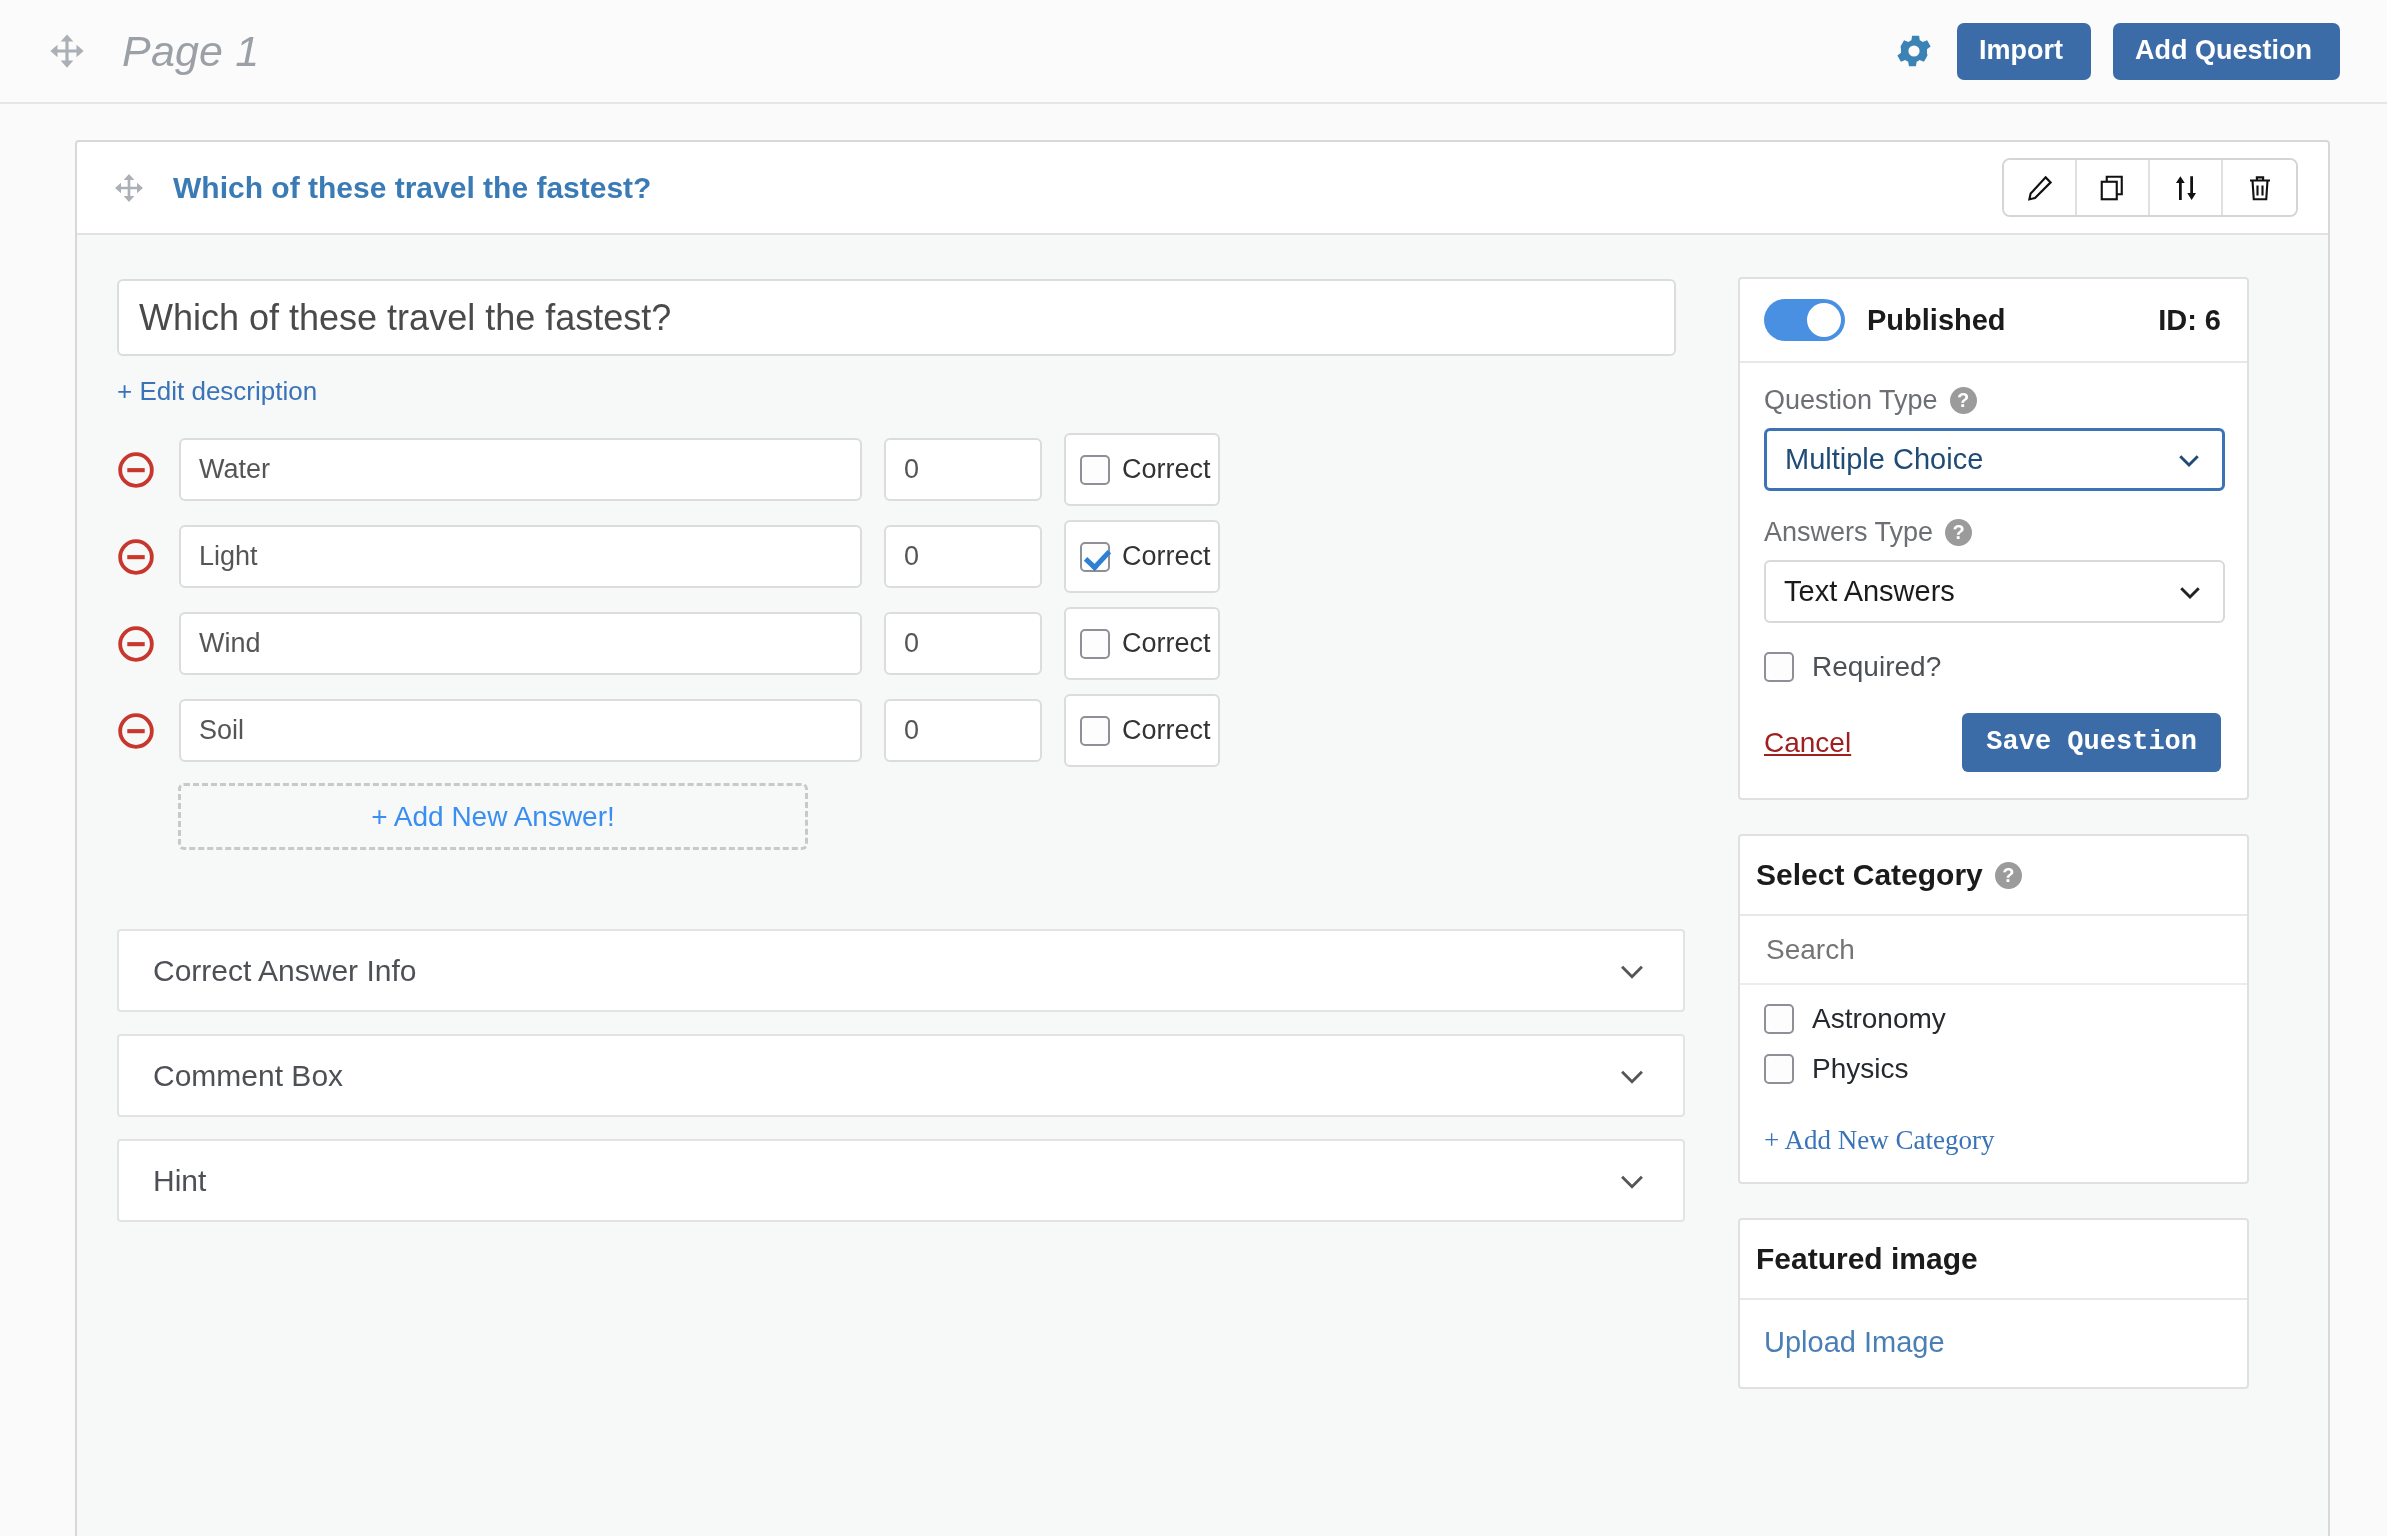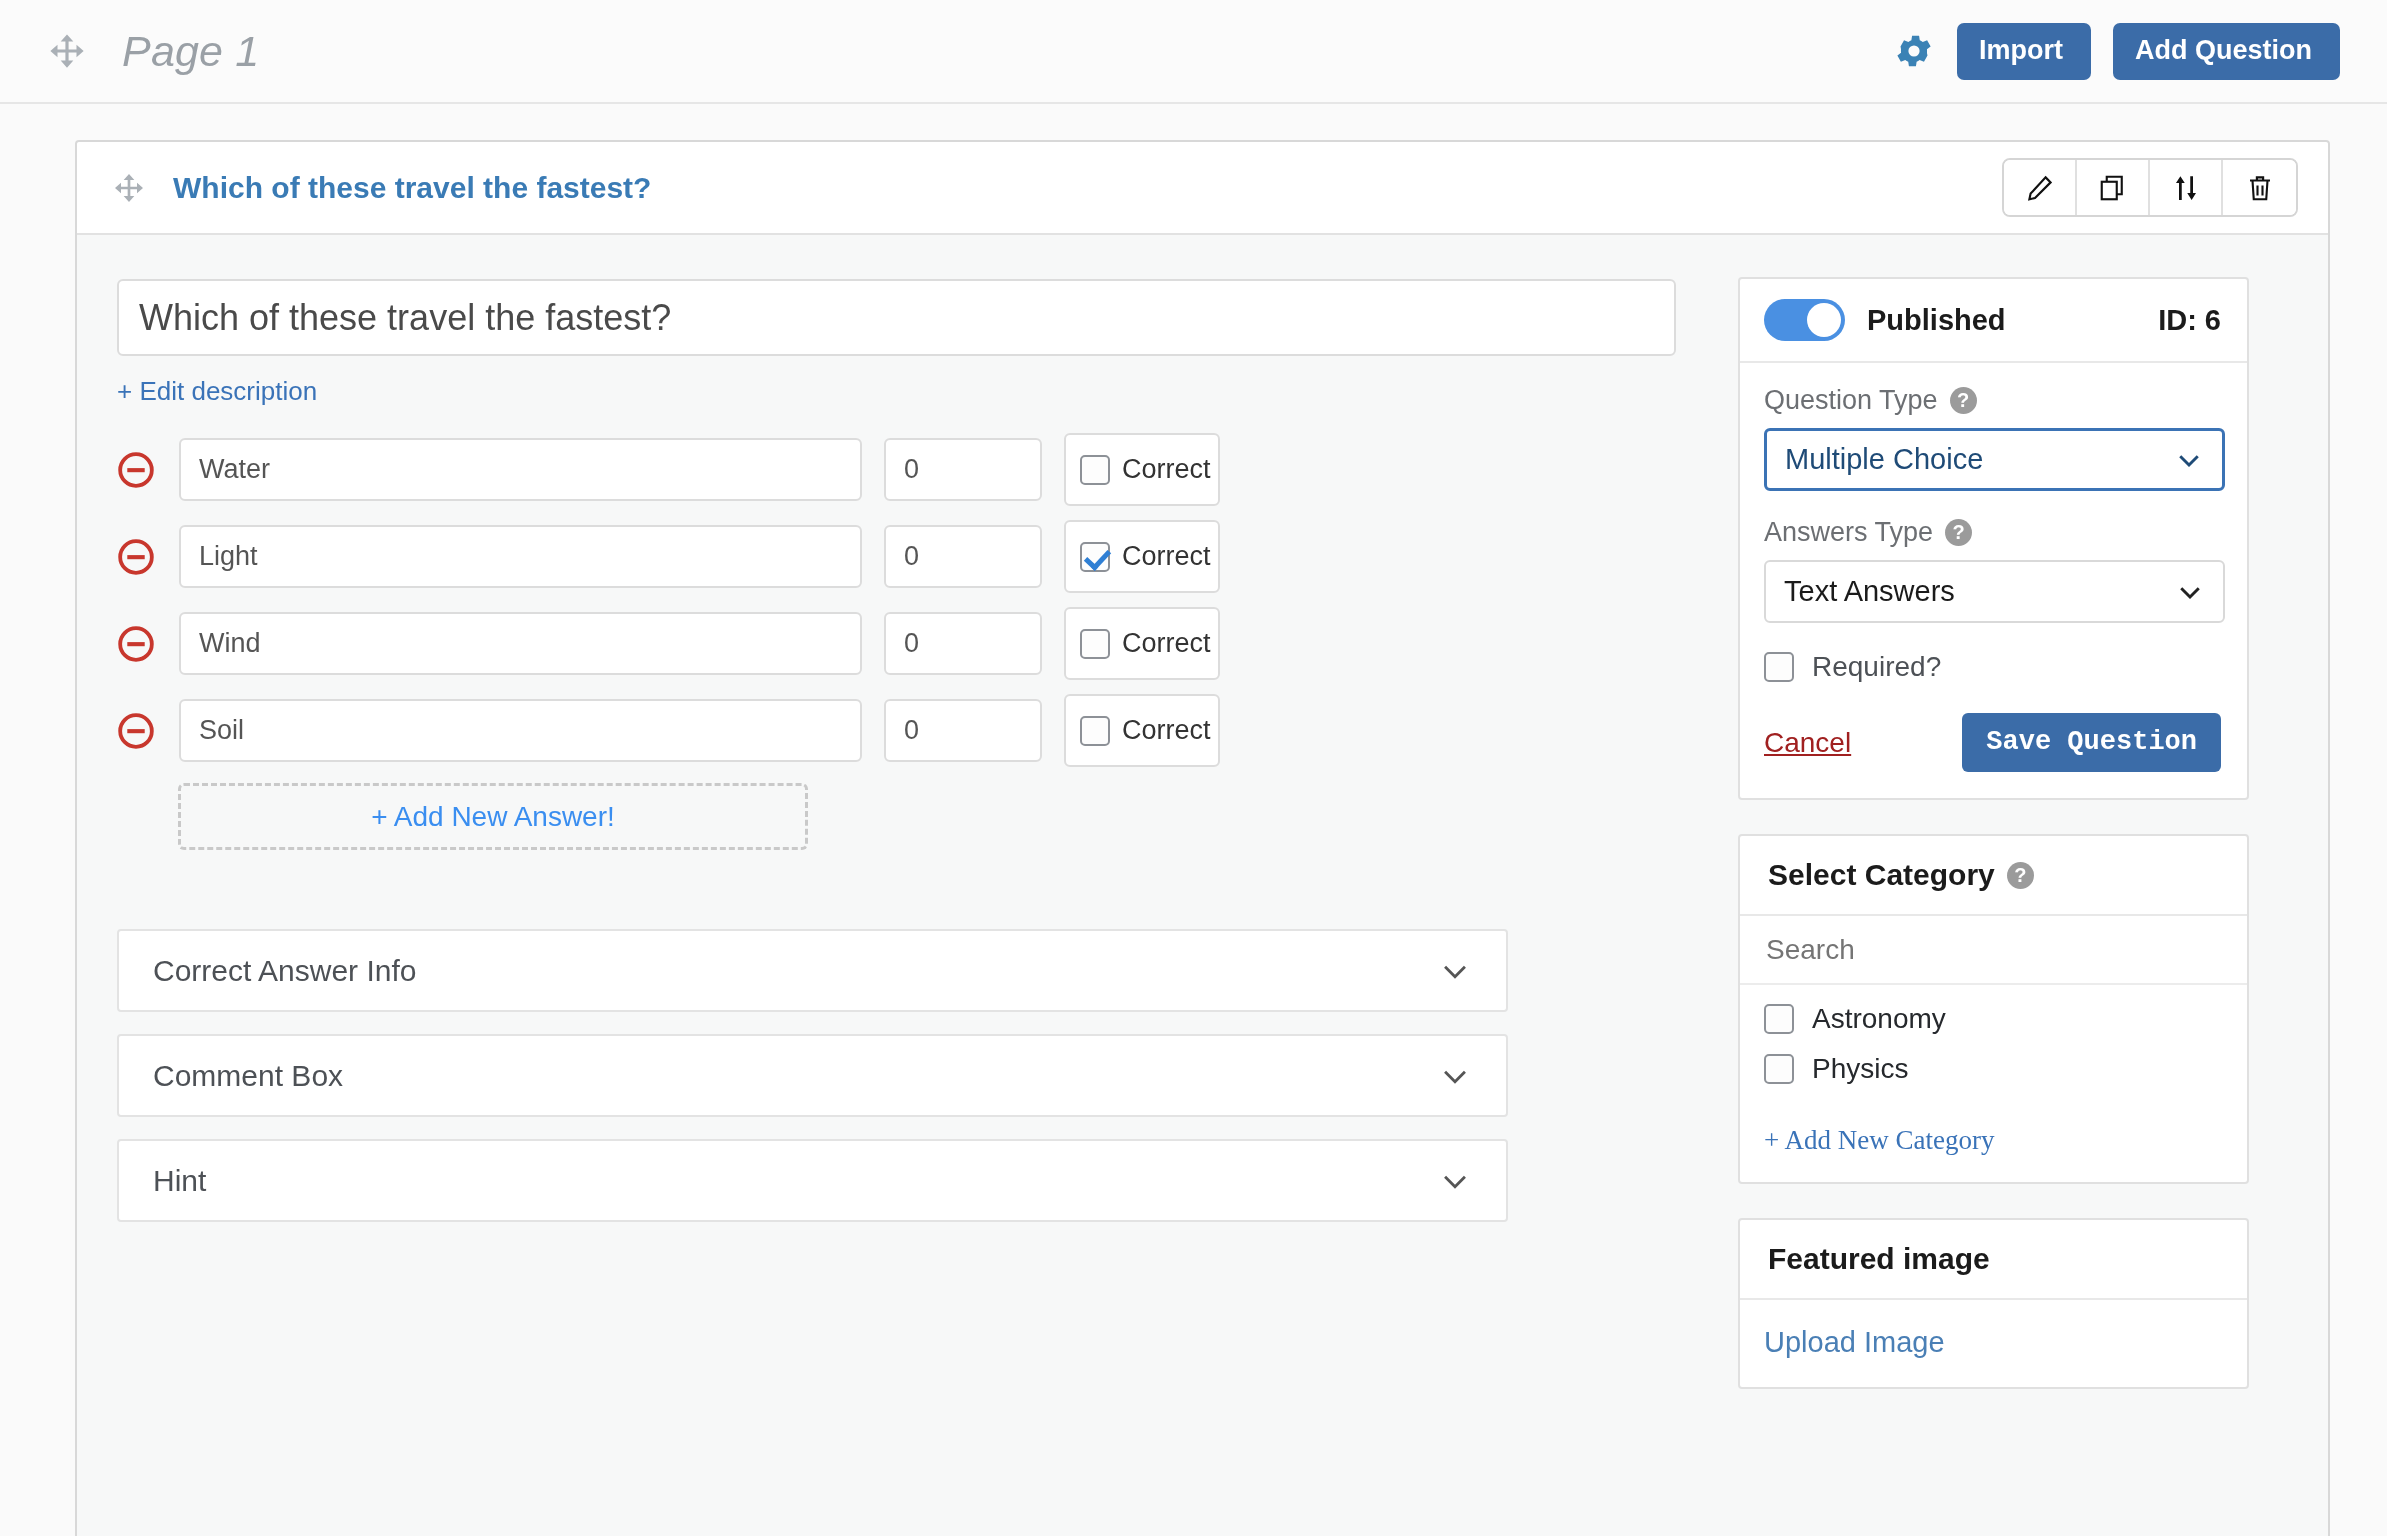--- a/index.html
+++ b/index.html
@@ -125,21 +125,21 @@
   #add-answer {
     margin-left: 61px; width: 630px; height: 67px;
     border: 3px dashed #c9c9c9; border-radius: 6px; background: transparent;
     display: flex; align-items: center; justify-content: center;
     color: #3a8ef0; font-size: 28px; cursor: pointer; margin-top: 16px;
   }
 
   
   #accordions { margin-top: 79px; }
   .accordion {
-    width: 1391px; height: 83px; background: #fff;
+    width: 1568px; height: 83px; background: #fff;
     border: 2px solid #e3e3e3; border-radius: 4px;
     display: flex; align-items: center; padding: 0 34px;
     margin-bottom: 22px; cursor: pointer;
   }
   .acc-label { font-size: 30px; color: #4d5156; }
   .chev { margin-left: auto; width: 34px; height: 34px; }
 
   
   .panel {
     width: 511px; background: #fff; border: 2px solid #e0e0e0;
@@ -189,21 +189,21 @@
     color: #a02020; font-size: 28px; text-decoration: underline; cursor: pointer;
   }
   #save-btn {
     margin-left: auto; background: #3b6ca8; color: #fff; border: none;
     border-radius: 6px; font-size: 27px; font-weight: bold;
     padding: 16px 24px; cursor: pointer; font-family: Liberation Mono, monospace;
     line-height: 1;
   }
 
   .panel-head {
-    display: flex; align-items: center; padding: 22px 26px 22px 28px;
+    display: flex; align-items: center; padding: 22px 26px 22px 16px;
     border-bottom: 2px solid #e8e8e8;
   }
   .panel-head-title { font-size: 30px; font-weight: bold; color: #1b1b1b; }
   #cat-search {
     width: 100%; height: 69px; border: none; border-bottom: 2px solid #ececec;
     font-size: 28px; color: #777; padding: 0 26px; outline: none;
     font-family: "Liberation Sans", sans-serif; background: #fff;
   }
   #cat-list { padding: 18px 26px 8px 24px; }
   .cat-row { display: flex; align-items: center; margin-bottom: 18px; cursor: pointer; }

